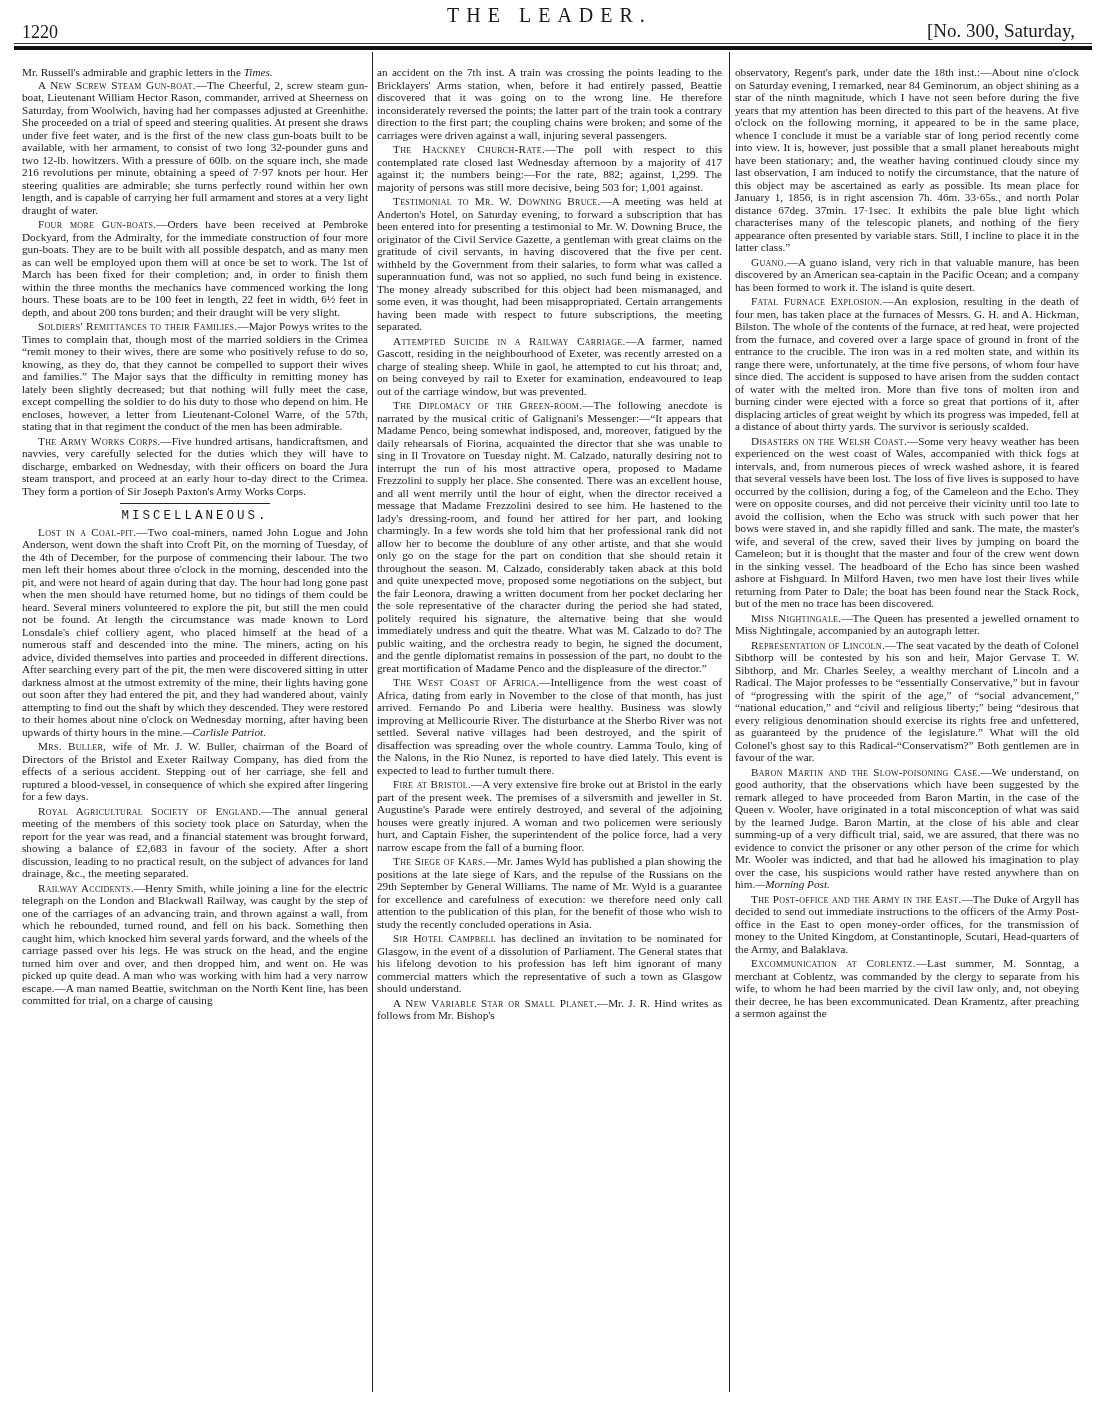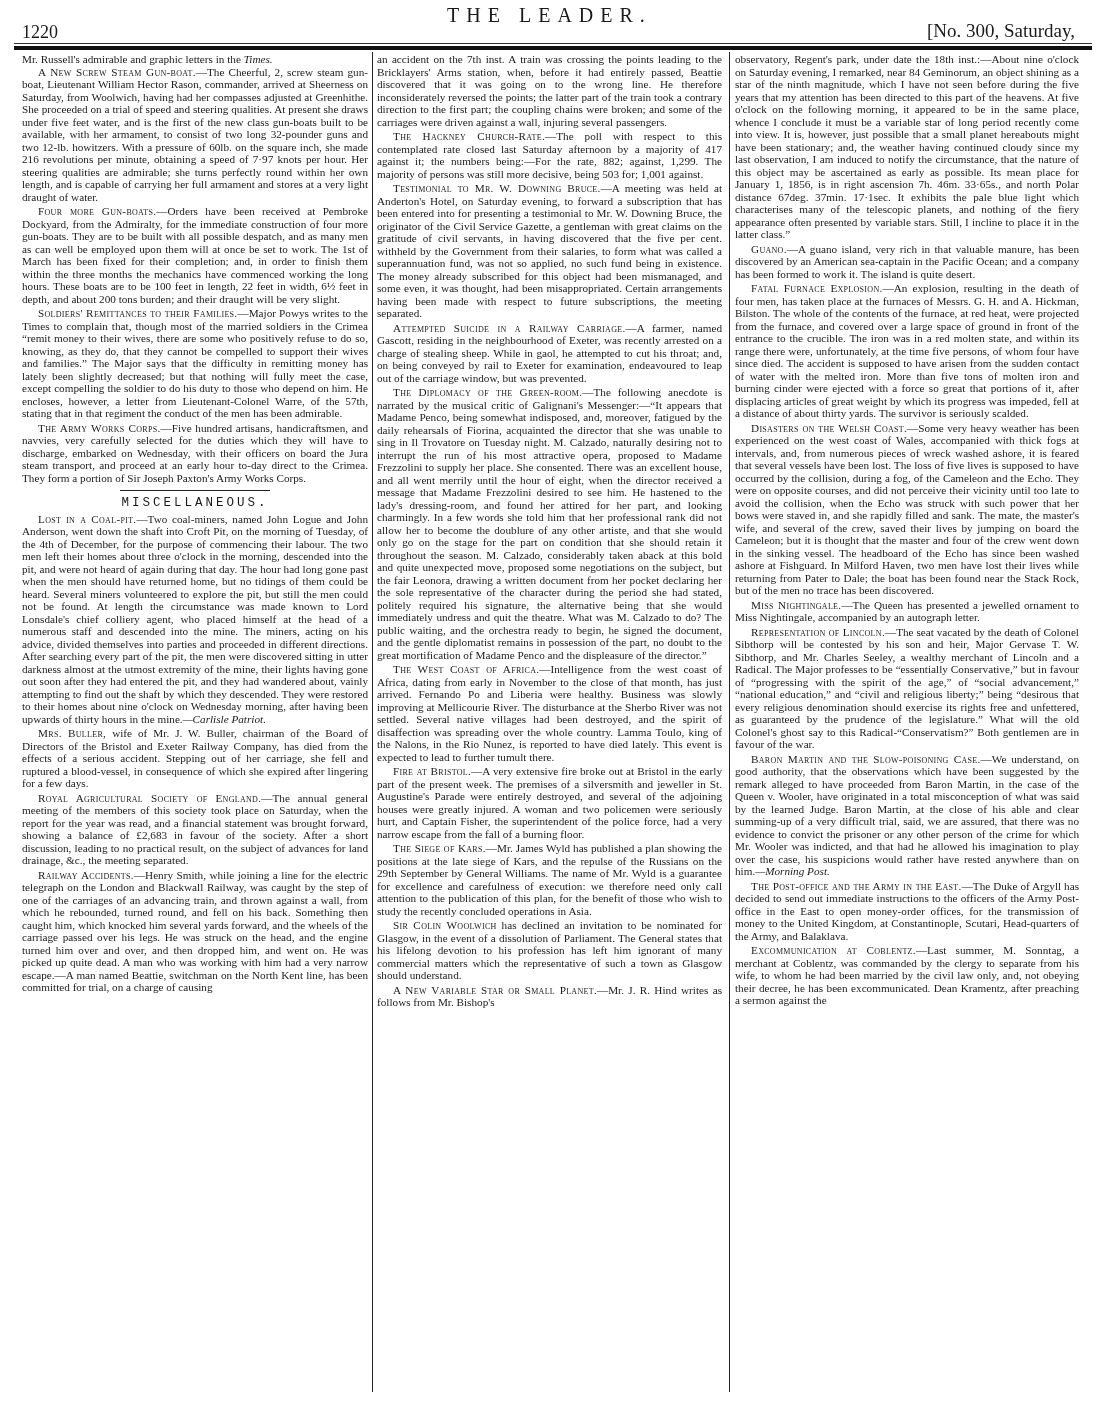--- a/index.html
+++ b/index.html
@@ -9,21 +9,21 @@
   .paper-title { position: absolute; left: 0; width: 1099px; top: 4px; text-align: center; font-size: 20px; letter-spacing: 7px; font-family: "Liberation Serif", serif; }
   .issue { position: absolute; right: 24px; top: 20px; font-size: 19px; font-family: "Liberation Serif", serif; margin-left: 28px; }
   .rule-thin { position: absolute; left: 14px; width: 1078px; top: 43px; height: 1px; background: #333; }
   .rule-thick { position: absolute; left: 14px; width: 1078px; top: 46px; height: 4px; background: #111; }
   .col { position: absolute; top: 53px; font-size: 11.2px; line-height: 12.5px; text-align: justify; font-family: "Liberation Serif", serif; }
   .col1 { left: 22px; width: 346px; }
   .col2 { left: 377px; width: 345px; }
   .col3 { left: 735px; width: 344px; }
   .vrule { position: absolute; top: 52px; width: 1px; background: #222; }
   .p { margin: 0; text-indent: 16px; }
-  .p.noindent { text-indent: 0; }
+  .p.noindent { text-indent: 0; margin-top: 13px; }
   .head { font-variant: small-caps; letter-spacing: 0.3px; }
   .it { font-style: italic; }
   .article { margin: 0 0 2px 0; }
   .section-rule { width: 150px; height: 1px; background: #222; margin: 6px auto 6px auto; }
   .section-title { text-align: center; letter-spacing: 3px; font-size: 12.5px; margin: 2px 0 3px 0; font-family: Liberation Mono, monospace; }
 </style>
 </head>
 <body>
 
 <div class="masthead">
@@ -49,28 +49,28 @@
   <div class="section-title">MISCELLANEOUS.</div>
 
   <p class="p article"><span class="head">Lost in a Coal-pit.</span><span>—Two coal-miners, named John Logue and John Anderson, went down the shaft into Croft Pit, on the morning of Tuesday, of the 4th of December, for the purpose of commencing their labour. The two men left their homes about three o'clock in the morning, descended into the pit, and were not heard of again during that day. The hour had long gone past when the men should have returned home, but no tidings of them could be heard. Several miners volunteered to explore the pit, but still the men could not be found. At length the circumstance was made known to Lord Lonsdale's chief colliery agent, who placed himself at the head of a numerous staff and descended into the mine. The miners, acting on his advice, divided themselves into parties and proceeded in different directions. After searching every part of the pit, the men were discovered sitting in utter darkness almost at the utmost extremity of the mine, their lights having gone out soon after they had entered the pit, and they had wandered about, vainly attempting to find out the shaft by which they descended. They were restored to their homes about nine o'clock on Wednesday morning, after having been upwards of thirty hours in the mine.</span><span class="it">—Carlisle Patriot.</span></p>
   <p class="p article"><span class="head">Mrs. Buller,</span><span> wife of Mr. J. W. Buller, chairman of the Board of Directors of the Bristol and Exeter Railway Company, has died from the effects of a serious accident. Stepping out of her carriage, she fell and ruptured a blood-vessel, in consequence of which she expired after lingering for a few days.</span></p>
   <p class="p article"><span class="head">Royal Agricultural Society of England.</span><span>—The annual general meeting of the members of this society took place on Saturday, when the report for the year was read, and a financial statement was brought forward, showing a balance of £2,683 in favour of the society. After a short discussion, leading to no practical result, on the subject of advances for land drainage, &amp;c., the meeting separated.</span></p>
   <p class="p article"><span class="head">Railway Accidents.</span><span>—Henry Smith, while joining a line for the electric telegraph on the London and Blackwall Railway, was caught by the step of one of the carriages of an advancing train, and thrown against a wall, from which he rebounded, turned round, and fell on his back. Something then caught him, which knocked him several yards forward, and the wheels of the carriage passed over his legs. He was struck on the head, and the engine turned him over and over, and then dropped him, and went on. He was picked up quite dead. A man who was working with him had a very narrow escape.—A man named Beattie, switchman on the North Kent line, has been committed for trial, on a charge of causing</span></p>
 </div>
 
 <div class="col col2">
   <p class="p noindent article">an accident on the 7th inst. A train was crossing the points leading to the Bricklayers' Arms station, when, before it had entirely passed, Beattie discovered that it was going on to the wrong line. He therefore inconsiderately reversed the points; the latter part of the train took a contrary direction to the first part; the coupling chains were broken; and some of the carriages were driven against a wall, injuring several passengers.</p>
-  <p class="p article"><span class="head">The Hackney Church-Rate.</span><span>—The poll with respect to this contemplated rate closed last Saturday afternoon by a majority of 417 against it; the numbers being:—For the rate, 882; against, 1,299. The majority of persons was still more decisive, being 503 for; 1,001 against.</span></p>
+  <p class="p article"><span class="head">The Hackney Church-Rate.</span><span>—The poll with respect to this contemplated rate closed last Wednesday afternoon by a majority of 417 against it; the numbers being:—For the rate, 882; against, 1,299. The majority of persons was still more decisive, being 503 for; 1,001 against.</span></p>
   <p class="p article"><span class="head">Testimonial to Mr. W. Downing Bruce.</span><span>—A meeting was held at Anderton's Hotel, on Saturday evening, to forward a subscription that has been entered into for presenting a testimonial to Mr. W. Downing Bruce, the originator of the Civil Service Gazette, a gentleman with great claims on the gratitude of civil servants, in having discovered that the five per cent. withheld by the Government from their salaries, to form what was called a superannuation fund, was not so applied, no such fund being in existence. The money already subscribed for this object had been mismanaged, and some even, it was thought, had been misappropriated. Certain arrangements having been made with respect to future subscriptions, the meeting separated.</span></p>
   <p class="p article"><span class="head">Attempted Suicide in a Railway Carriage.</span><span>—A farmer, named Gascott, residing in the neighbourhood of Exeter, was recently arrested on a charge of stealing sheep. While in gaol, he attempted to cut his throat; and, on being conveyed by rail to Exeter for examination, endeavoured to leap out of the carriage window, but was prevented.</span></p>
   <p class="p article"><span class="head">The Diplomacy of the Green-room.</span><span>—The following anecdote is narrated by the musical critic of Galignani's Messenger:—“It appears that Madame Penco, being somewhat indisposed, and, moreover, fatigued by the daily rehearsals of Fiorina, acquainted the director that she was unable to sing in Il Trovatore on Tuesday night. M. Calzado, naturally desiring not to interrupt the run of his most attractive opera, proposed to Madame Frezzolini to supply her place. She consented. There was an excellent house, and all went merrily until the hour of eight, when the director received a message that Madame Frezzolini desired to see him. He hastened to the lady's dressing-room, and found her attired for her part, and looking charmingly. In a few words she told him that her professional rank did not allow her to become the doublure of any other artiste, and that she would only go on the stage for the part on condition that she should retain it throughout the season. M. Calzado, considerably taken aback at this bold and quite unexpected move, proposed some negotiations on the subject, but the fair Leonora, drawing a written document from her pocket declaring her the sole representative of the character during the period she had stated, politely required his signature, the alternative being that she would immediately undress and quit the theatre. What was M. Calzado to do? The public waiting, and the orchestra ready to begin, he signed the document, and the gentle diplomatist remains in possession of the part, no doubt to the great mortification of Madame Penco and the displeasure of the director.”</span></p>
   <p class="p article"><span class="head">The West Coast of Africa.</span><span>—Intelligence from the west coast of Africa, dating from early in November to the close of that month, has just arrived. Fernando Po and Liberia were healthy. Business was slowly improving at Mellicourie River. The disturbance at the Sherbo River was not settled. Several native villages had been destroyed, and the spirit of disaffection was spreading over the whole country. Lamma Toulo, king of the Nalons, in the Rio Nunez, is reported to have died lately. This event is expected to lead to further tumult there.</span></p>
   <p class="p article"><span class="head">Fire at Bristol.</span><span>—A very extensive fire broke out at Bristol in the early part of the present week. The premises of a silversmith and jeweller in St. Augustine's Parade were entirely destroyed, and several of the adjoining houses were greatly injured. A woman and two policemen were seriously hurt, and Captain Fisher, the superintendent of the police force, had a very narrow escape from the fall of a burning floor.</span></p>
   <p class="p article"><span class="head">The Siege of Kars.</span><span>—Mr. James Wyld has published a plan showing the positions at the late siege of Kars, and the repulse of the Russians on the 29th September by General Williams. The name of Mr. Wyld is a guarantee for excellence and carefulness of execution: we therefore need only call attention to the publication of this plan, for the benefit of those who wish to study the recently concluded operations in Asia.</span></p>
-  <p class="p article"><span class="head">Sir Colin Woolwich</span><span> has declined an invitation to be nominated for Glasgow, in the event of a dissolution of Parliament. The General states that his lifelong devotion to his profession has left him ignorant of many commercial matters which the representative of such a town as Glasgow should understand.</span></p>
+  <p class="p article"><span class="head">Sir Hotel Campbell</span><span> has declined an invitation to be nominated for Glasgow, in the event of a dissolution of Parliament. The General states that his lifelong devotion to his profession has left him ignorant of many commercial matters which the representative of such a town as Glasgow should understand.</span></p>
   <p class="p article"><span class="head">A New Variable Star or Small Planet.</span><span>—Mr. J. R. Hind writes as follows from Mr. Bishop's</span></p>
 </div>
 
 <div class="col col3">
   <p class="p noindent article">observatory, Regent's park, under date the 18th inst.:—About nine o'clock on Saturday evening, I remarked, near 84 Geminorum, an object shining as a star of the ninth magnitude, which I have not seen before during the five years that my attention has been directed to this part of the heavens. At five o'clock on the following morning, it appeared to be in the same place, whence I conclude it must be a variable star of long period recently come into view. It is, however, just possible that a small planet hereabouts might have been stationary; and, the weather having continued cloudy since my last observation, I am induced to notify the circumstance, that the nature of this object may be ascertained as early as possible. Its mean place for January 1, 1856, is in right ascension 7h. 46m. 33·65s., and north Polar distance 67deg. 37min. 17·1sec. It exhibits the pale blue light which characterises many of the telescopic planets, and nothing of the fiery appearance often presented by variable stars. Still, I incline to place it in the latter class.”</p>
   <p class="p article"><span class="head">Guano.</span><span>—A guano island, very rich in that valuable manure, has been discovered by an American sea-captain in the Pacific Ocean; and a company has been formed to work it. The island is quite desert.</span></p>
   <p class="p article"><span class="head">Fatal Furnace Explosion.</span><span>—An explosion, resulting in the death of four men, has taken place at the furnaces of Messrs. G. H. and A. Hickman, Bilston. The whole of the contents of the furnace, at red heat, were projected from the furnace, and covered over a large space of ground in front of the entrance to the crucible. The iron was in a red molten state, and within its range there were, unfortunately, at the time five persons, of whom four have since died. The accident is supposed to have arisen from the sudden contact of water with the melted iron. More than five tons of molten iron and burning cinder were ejected with a force so great that portions of it, after displacing articles of great weight by which its progress was impeded, fell at a distance of about thirty yards. The survivor is seriously scalded.</span></p>
   <p class="p article"><span class="head">Disasters on the Welsh Coast.</span><span>—Some very heavy weather has been experienced on the west coast of Wales, accompanied with thick fogs at intervals, and, from numerous pieces of wreck washed ashore, it is feared that several vessels have been lost. The loss of five lives is supposed to have occurred by the collision, during a fog, of the Cameleon and the Echo. They were on opposite courses, and did not perceive their vicinity until too late to avoid the collision, when the Echo was struck with such power that her bows were staved in, and she rapidly filled and sank. The mate, the master's wife, and several of the crew, saved their lives by jumping on board the Cameleon; but it is thought that the master and four of the crew went down in the sinking vessel. The headboard of the Echo has since been washed ashore at Fishguard. In Milford Haven, two men have lost their lives while returning from Pater to Dale; the boat has been found near the Stack Rock, but of the men no trace has been discovered.</span></p>
   <p class="p article"><span class="head">Miss Nightingale.</span><span>—The Queen has presented a jewelled ornament to Miss Nightingale, accompanied by an autograph letter.</span></p>
   <p class="p article"><span class="head">Representation of Lincoln.</span><span>—The seat vacated by the death of Colonel Sibthorp will be contested by his son and heir, Major Gervase T. W. Sibthorp, and Mr. Charles Seeley, a wealthy merchant of Lincoln and a Radical. The Major professes to be “essentially Conservative,” but in favour of “progressing with the spirit of the age,” of “social advancement,” “national education,” and “civil and religious liberty;” being “desirous that every religious denomination should exercise its rights free and unfettered, as guaranteed by the prudence of the legislature.” What will the old Colonel's ghost say to this Radical-“Conservatism?” Both gentlemen are in favour of the war.</span></p>

